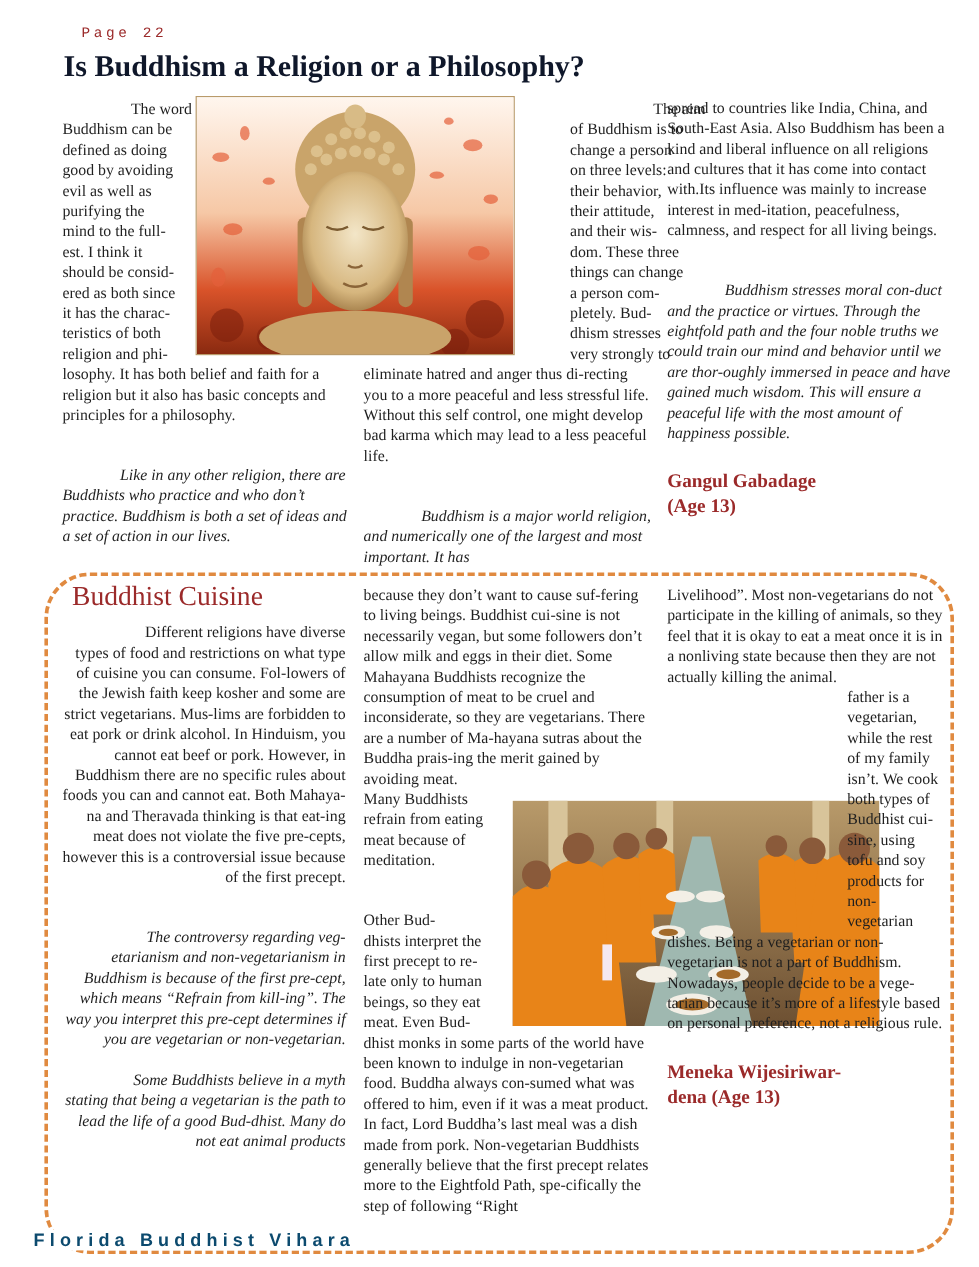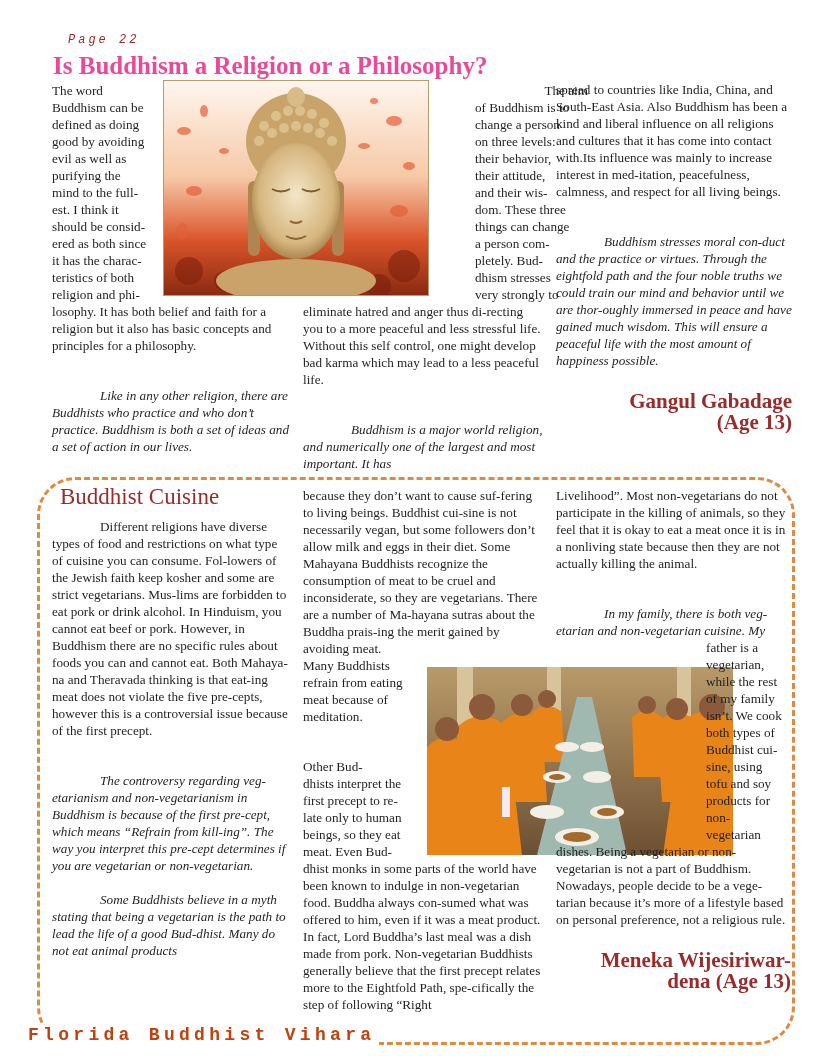--- a/index.html
+++ b/index.html
@@ -1,33 +1,33 @@
 <!DOCTYPE html>
 <html><head>
 <meta charset="utf-8">
 <style>
   html, body { margin:0; padding:0; background:#ffffff; }
   body { width:816px; height:1056px; position:relative; overflow:hidden;
          font-family:"DejaVu Serif", serif; color:#1a1a1a; }
   .abs { position:absolute; }
-  .page-num { left:68px; top:33px; font-family:"Liberation Mono", monospace; font-size:12px;
-              letter-spacing:3px; color:#9b2a2a;font-style:italic; }
-  .title { left:53px; top:52px; font-family:"Liberation Serif", serif; font-weight:bold;
-           font-size:25px; color:#ec4899; white-space:nowrap; }
+  .page-num { left:68px; top:21px; font-family:"Liberation Mono", monospace; font-size:12px;
+              letter-spacing:3px; color:#9b2a2a; }
+  .title { left:53px; top:42px; font-family:"Liberation Serif", serif; font-weight:bold;
+           font-size:25px; color:#0f172a; white-space:nowrap; }
   .txt { font-family:"Liberation Serif", serif; font-size:13.2px; line-height:17px; color:#1f1f1f; }
   .txt p { margin:0; }
   .txt p.gap { margin-top:17px;font-style:italic; }
   .indent { text-indent:48px; }
-  .byline { font-family:"Liberation Serif", serif; font-weight:bold; font-size:21px;
-            line-height:21px; color:#9b2a2a;text-align:right; }
+  .byline { font-family:"Liberation Serif", serif; font-weight:bold; font-size:16px;
+            line-height:21px; color:#9b2a2a; }
   .section-title { font-family:"Liberation Serif", serif; font-weight:normal; font-size:23px; color:#9b2a2a; }
   .dashed-box { left:37px; top:477px; width:752px; height:562px;
                 border:3px dashed #e08a40; border-radius:38px; }
-  .footer { left:28px; top:1025px; font-family:Liberation Mono, monospace; font-weight:bold;
-            font-size:18px; letter-spacing:4.3px; color:#c2410c; background:#fff; padding-right:4px; }
+  .footer { left:28px; top:1025px; font-family:Liberation Sans, sans-serif; font-weight:bold;
+            font-size:15px; letter-spacing:4.3px; color:#0c4a6e; background:#fff; padding-right:4px; }
   .buddha-img { left:163px; top:80px; width:264px; height:214px; overflow:hidden;
                 border:1px solid #b99a6a; }
   .monks-img { left:427px; top:667px; width:306px; height:188px; overflow:hidden; }
 </style>
 </head>
 <body>
 
 <div class="abs page-num">Page 22</div>
 <div class="abs title">Is Buddhism a Religion or a Philosophy?</div>
 
@@ -87,21 +87,21 @@
     <ellipse cx="132" cy="16" rx="9" ry="10" fill="#d8bb86"></ellipse>
     <ellipse cx="132" cy="120" rx="44" ry="58" fill="url(#face)"></ellipse>
     <path d="M108 108 q9 5 18 0 M138 108 q9 5 18 0" stroke="#7a5a30" stroke-width="2" fill="none"></path>
     <path d="M126 140 q6 4 12 0" stroke="#8a6438" stroke-width="2" fill="none"></path>
     <path d="M122 155 q10 6 20 0" stroke="#8a6438" stroke-width="2" fill="none"></path>
   </svg>
 </div>
 
 <div class="abs txt" style="left:52px; top:82px; width:243px;">
   <div style="width:108px;">
-    <div style="text-align:left">The word</div>
+    <div style="text-align:right">The word</div>
     <div>Buddhism can be</div>
     <div>defined as doing</div>
     <div>good by avoiding</div>
     <div>evil as well as</div>
     <div>purifying the</div>
     <div>mind to the full-</div>
     <div>est. I think it</div>
     <div>should be consid-</div>
     <div>ered as both since</div>
     <div>it has the charac-</div>
@@ -138,21 +138,21 @@
   <div class="byline" style="margin-top:22px">
     <div>Gangul Gabadage</div>
     <div>(Age 13)</div>
   </div>
 </div>
 
 <div class="abs dashed-box"></div>
 
 <div class="abs section-title" style="left:60px; top:484px;">Buddhist Cuisine</div>
 
-<div class="abs txt" style="left:52px; top:518px; width:236px;">
+<div class="abs txt" style="left:52px; top:518px; width:236px;text-align:right;">
   <p class="indent">Different religions have diverse types of food and restrictions on what type of cuisine you can consume. Fol-lowers of the Jewish faith keep kosher and some are strict vegetarians.  Mus-lims are forbidden to eat pork or drink alcohol. In Hinduism, you cannot eat beef or pork. However, in Buddhism there are no specific rules about foods you can and cannot eat. Both Mahaya-na and Theravada thinking is that eat-ing meat does not violate the five pre-cepts, however this is a  controversial issue because of the first precept.</p>
   <p class="gap indent" style="margin-top:33px">The controversy regarding veg-etarianism and non-vegetarianism in Buddhism is because of the first pre-cept, which means “Refrain from kill-ing”. The way you interpret this pre-cept determines if you are vegetarian or non-vegetarian.</p>
   <p class="gap indent" style="">Some Buddhists believe in a myth stating that being a vegetarian is the path to lead the life of a good Bud-dhist. Many do not eat animal products</p>
 </div>
 
 <div class="abs monks-img">
   <svg width="306" height="188" viewBox="0 0 306 188">
     <defs>
       <linearGradient id="mbg" x1="0" y1="0" x2="0" y2="1">
         <stop offset="0" stop-color="#b89a6a"></stop>
@@ -213,21 +213,20 @@
     <div>first precept to re-</div>
     <div>late only to human</div>
     <div>beings, so they eat</div>
     <div>meat. Even Bud-</div>
   </div>
   <p>dhist monks in some parts of the world have been known to indulge in non-vegetarian food. Buddha always con-sumed what was offered to him, even if it was a meat product. In fact, Lord Buddha’s last meal was a dish made from pork. Non-vegetarian Buddhists generally believe that the first precept relates more to the Eightfold Path, spe-cifically the step of following “Right</p>
 </div>
 
 <div class="abs txt" style="left:556px; top:487px; width:235px;">
   <p>Livelihood”. Most non-vegetarians do not participate in the killing of animals, so they feel that it is okay to eat a meat once it is in a nonliving state because then they are not actually killing the animal.</p>
-  <p class="gap indent" style="margin-top:33px">In my family, there is both veg-etarian and non-vegetarian cuisine. My</p>
   <div style="margin-left:150px; width:85px;">
     <div>father is a</div>
     <div>vegetarian,</div>
     <div>while the rest</div>
     <div>of my family</div>
     <div>isn’t. We cook</div>
     <div>both types of</div>
     <div>Buddhist cui-</div>
     <div>sine, using</div>
     <div>tofu and soy</div>

